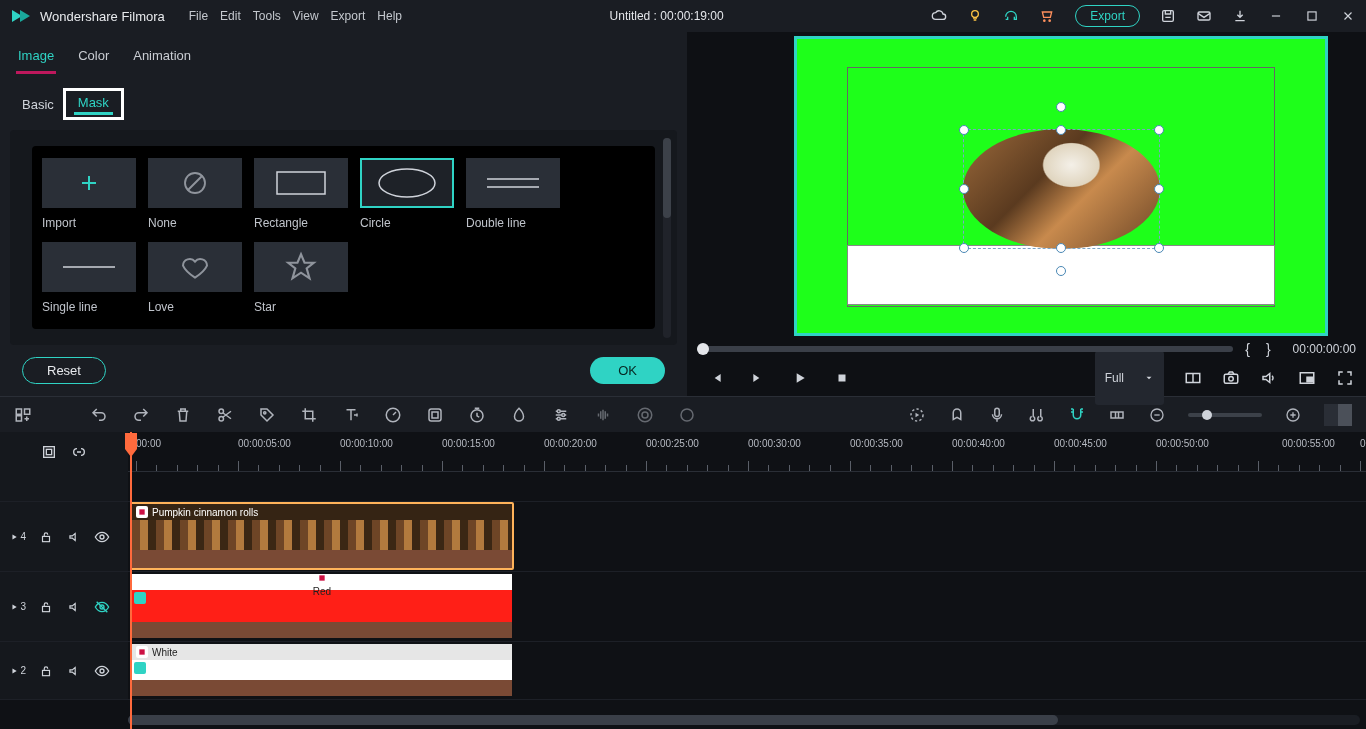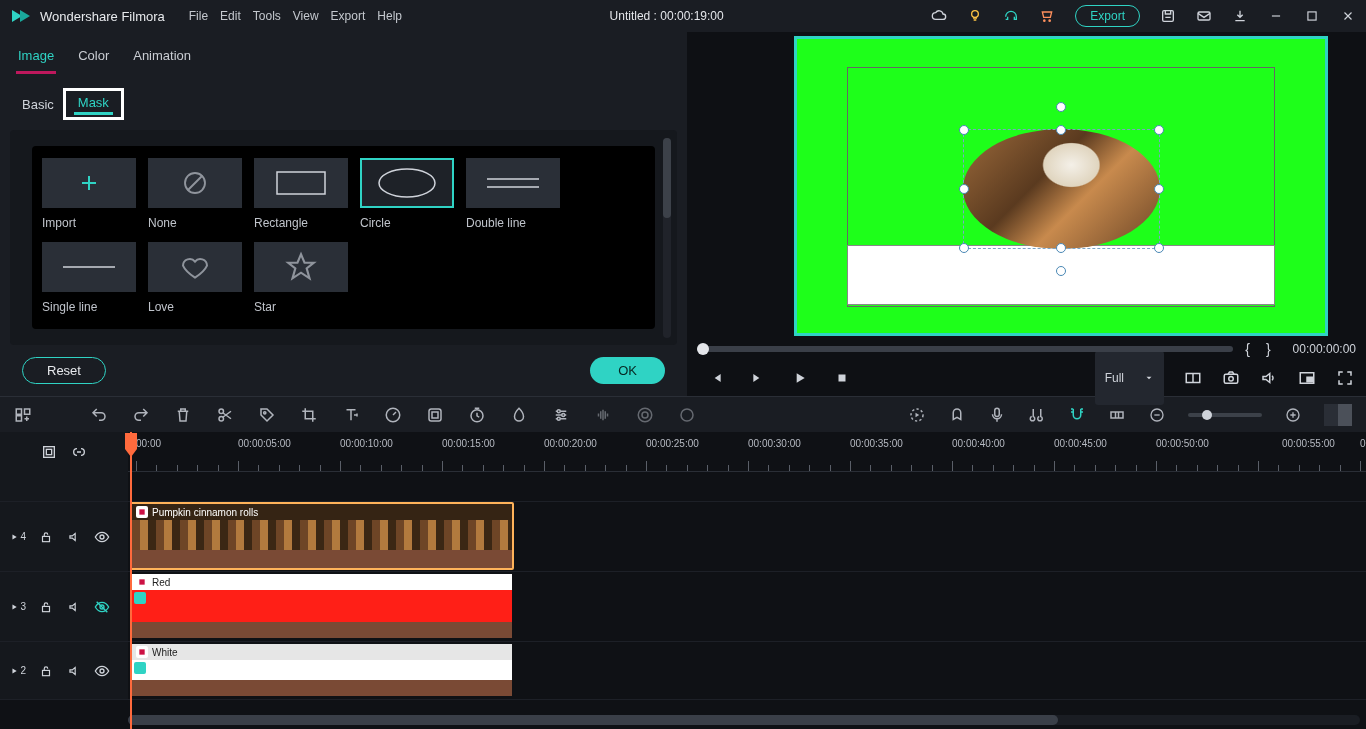--- a/index.html
+++ b/index.html
@@ -105,21 +105,21 @@
 .clip-titlebar { height: 16px; display: flex; align-items: center; gap: 4px; padding: 0 4px; font-size: 10px; color: #fff; }
 .clip-titlebar .tiny-icon { width: 12px; height: 12px; background: #fff; border-radius: 2px; display: inline-flex; align-items: center; justify-content: center; }
 .clip-thumb { height: 30px; }
 .clip-bottom { height: 20px; background: #7a4a35; }
 .fx-chip { width: 12px; height: 12px; background: #2fd3c4; border-radius: 2px; margin: 2px; }
 
 .clip-food .clip-titlebar { background: rgba(60,40,20,0.85); }
 .clip-food .clip-thumb { background: repeating-linear-gradient(90deg, #6e4526 0 8px, #b27a3e 8px 16px, #3b2714 16px 24px); }
 .clip-food .clip-bottom { background: #7a4a35; }
 
-.clip-red .clip-titlebar { background: #b12f25; }
+.clip-red .clip-titlebar { background: #b12f25; flex-direction: column; }
 .clip-red .clip-thumb { background: #ff1f17; height: 32px; }
 .clip-red .clip-bottom { background: #7a4a35; height: 20px; }
 
 .clip-white .clip-titlebar { background: #e6e6e6; color: #222; }
 .clip-white .clip-thumb { background: #fff; height: 22px; }
 .clip-white .clip-bottom { background: #7a4a35; height: 20px; }
 
 .tl-hscroll { position: absolute; bottom: 4px; left: 128px; right: 6px; height: 10px; background: #1a1d23; border-radius: 5px; }
 .tl-hscroll-thumb { position: absolute; left: 0; width: 930px; height: 10px; background: #3a3f48; border-radius: 5px; }
 

